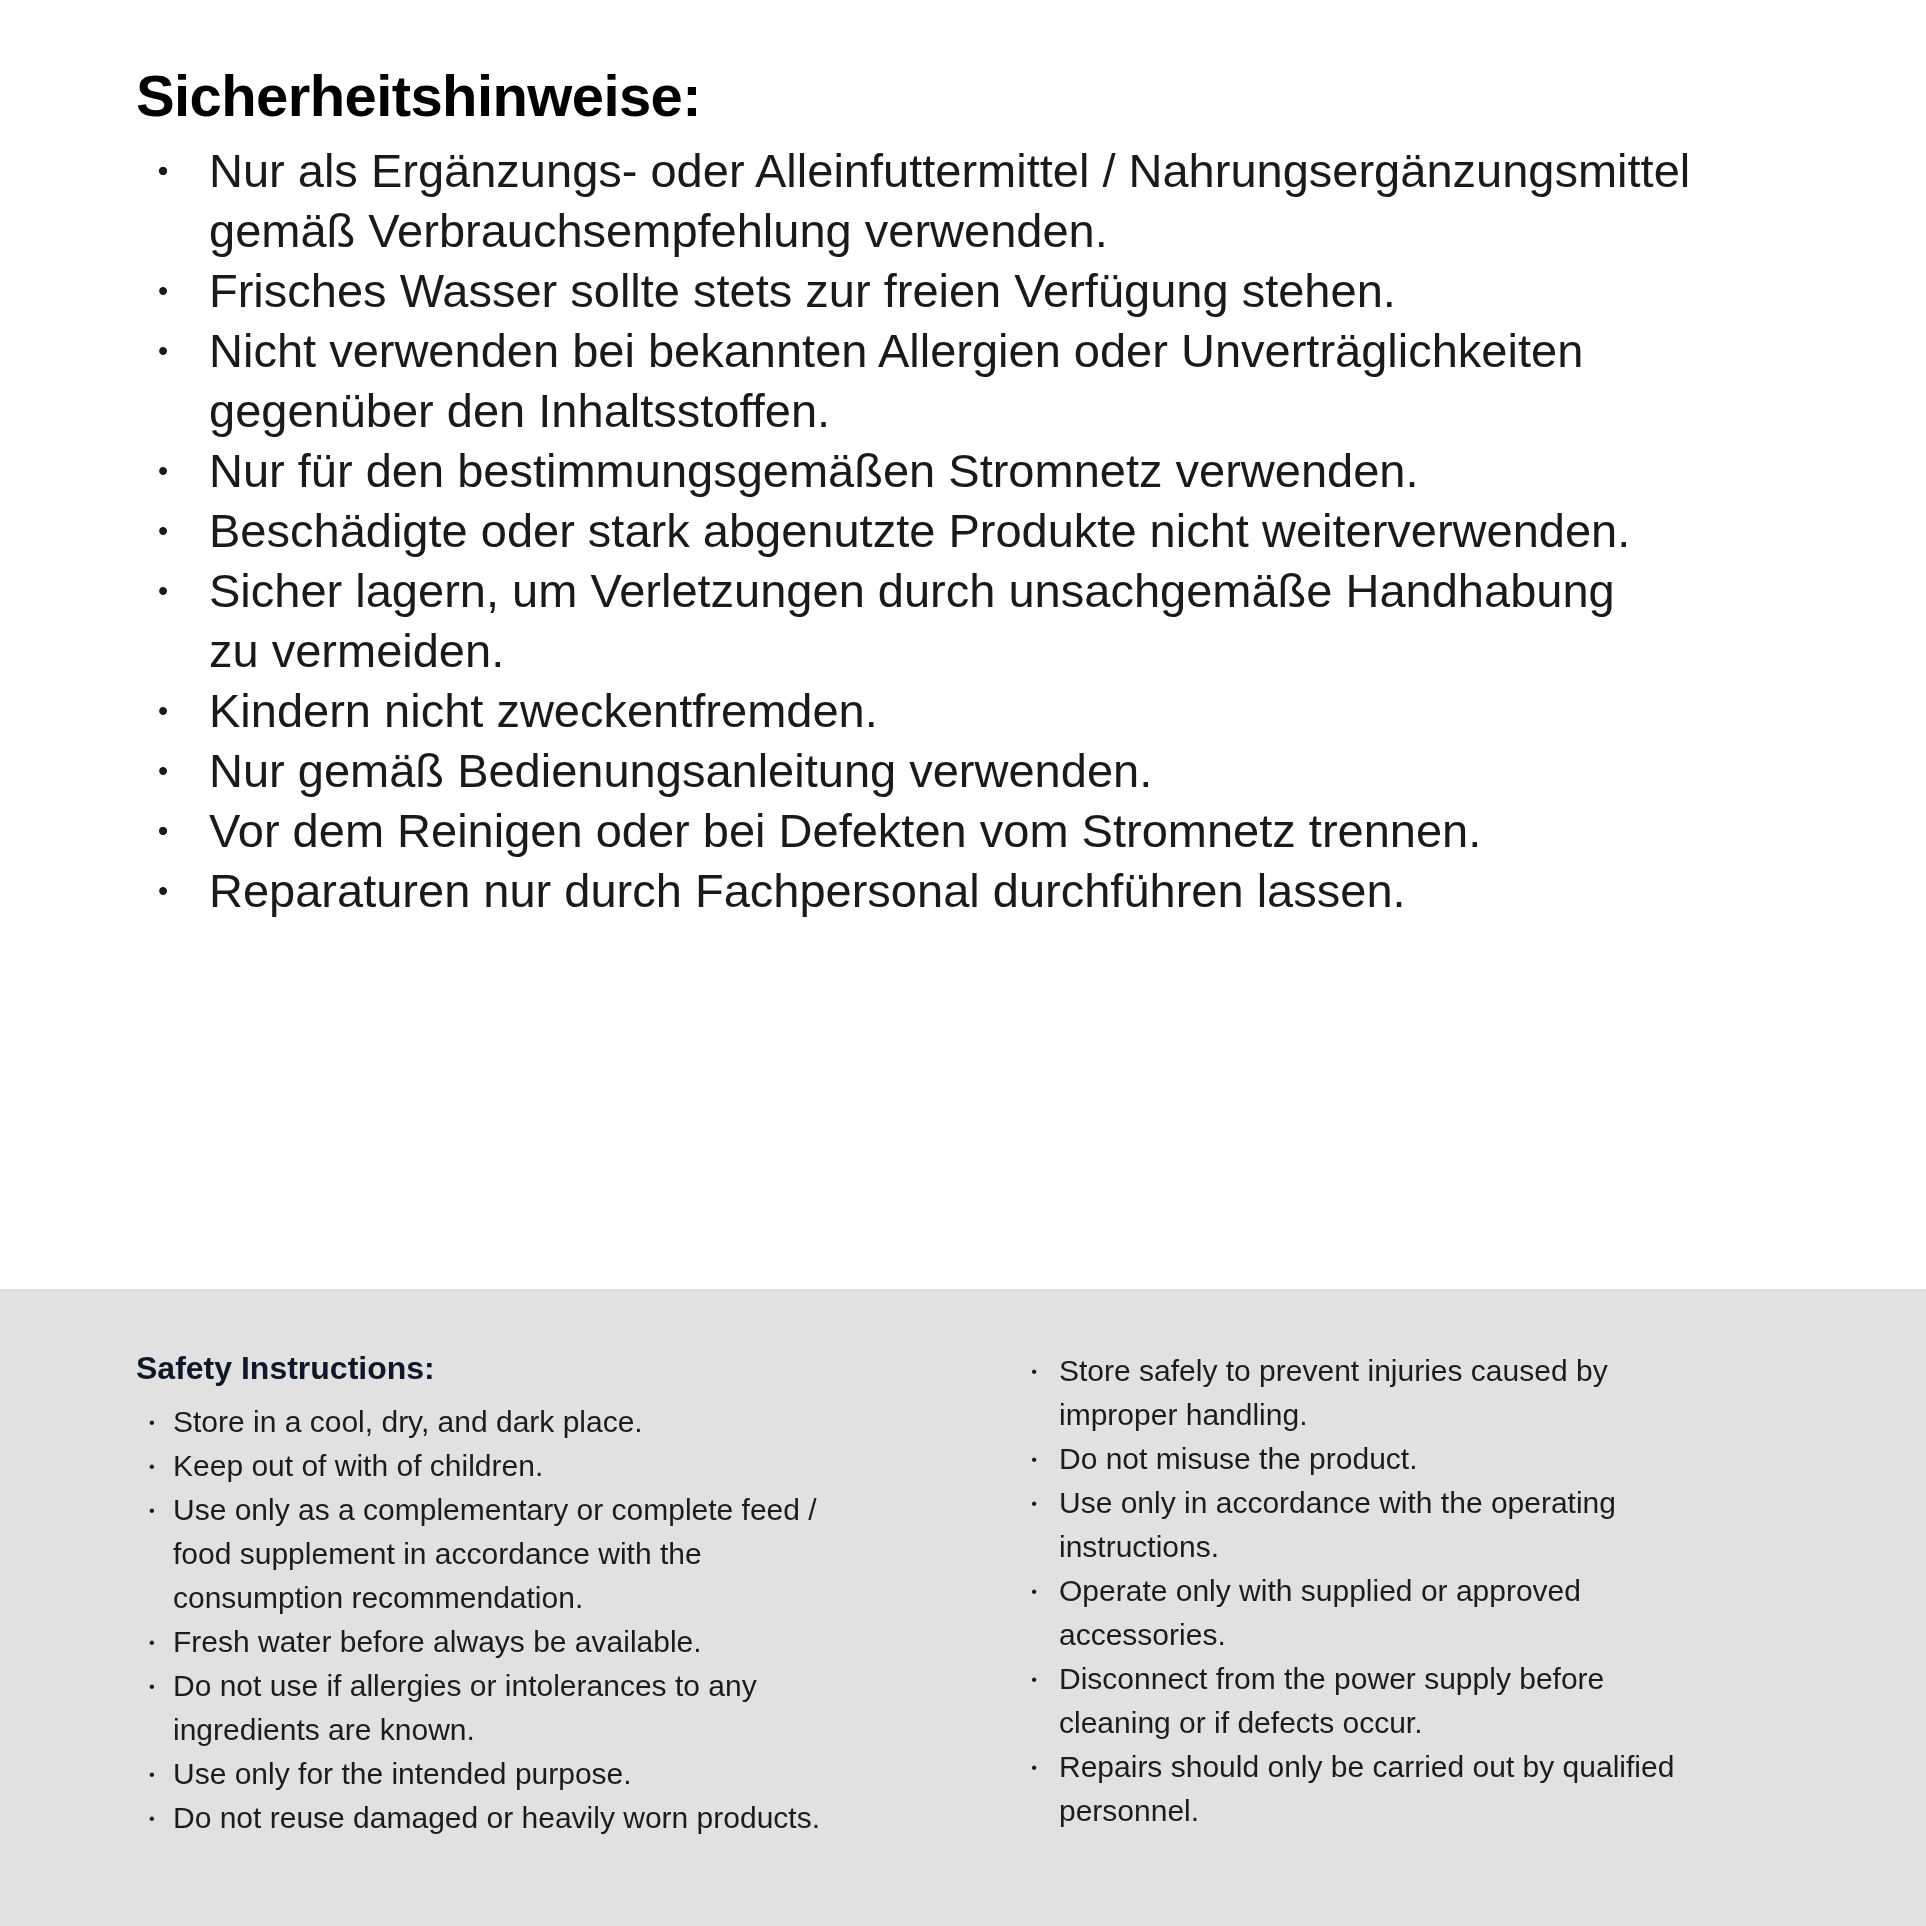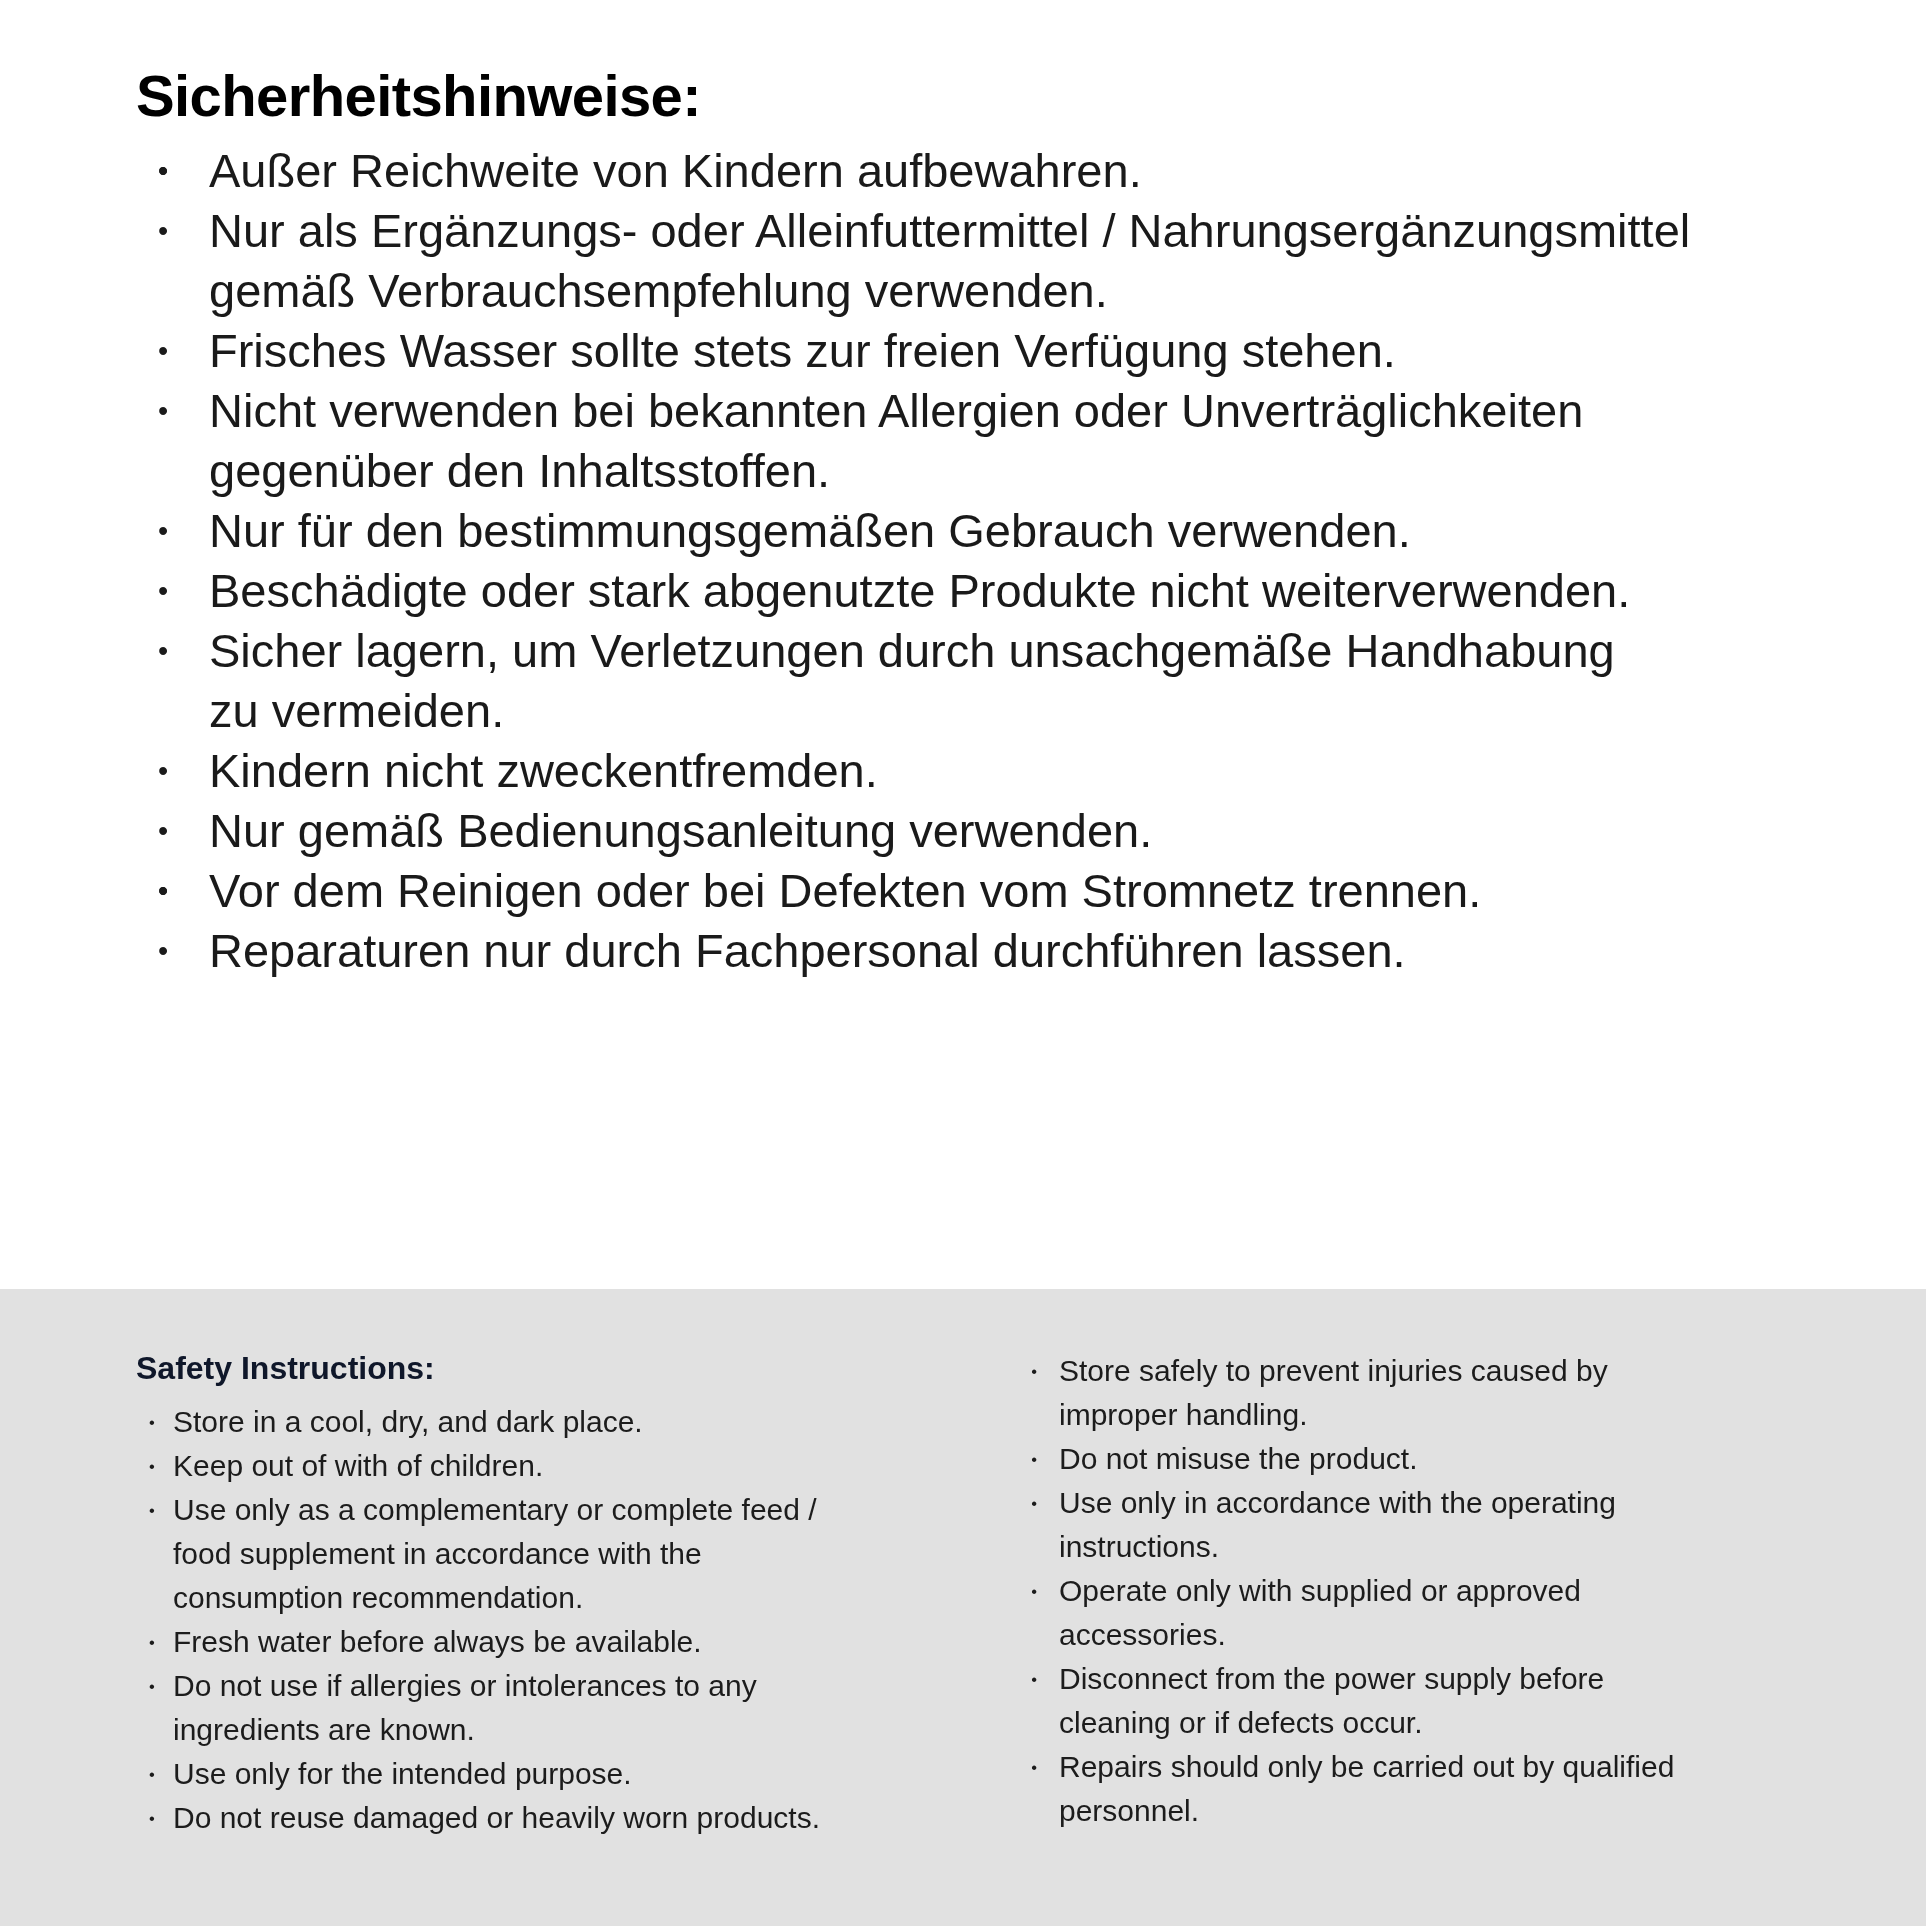--- a/index.html
+++ b/index.html
@@ -99,27 +99,27 @@
 </style>
 </head>
 <body>
 
 <div class="page">
 
   <section class="de-section">
     <h1 class="de-title">Sicherheitshinweise:</h1>
     <ul class="de-list">
         <li><span class="dot">•</span></li>
-        <li><span class="dot">•</span><span class="txt">Außer Reichweite von Kindern aufbewahren.</span></li>
+        <li><span class="dot">•</span></li>
         <li><span class="dot">•</span><span class="txt">Nur als Ergänzungs- oder Alleinfuttermittel / Nahrungsergänzungsmittel
 gemäß Verbrauchsempfehlung verwenden.</span></li>
         <li><span class="dot">•</span><span class="txt">Frisches Wasser sollte stets zur freien Verfügung stehen.</span></li>
         <li><span class="dot">•</span><span class="txt">Nicht verwenden bei bekannten Allergien oder Unverträglichkeiten
 gegenüber den Inhaltsstoffen.</span></li>
-        <li><span class="dot">•</span><span class="txt">Nur für den bestimmungsgemäßen Gebrauch verwenden.</span></li>
+        <li><span class="dot">•</span><span class="txt">Nur für den bestimmungsgemäßen Stromnetz verwenden.</span></li>
         <li><span class="dot">•</span><span class="txt">Beschädigte oder stark abgenutzte Produkte nicht weiterverwenden.</span></li>
         <li><span class="dot">•</span><span class="txt">Sicher lagern, um Verletzungen durch unsachgemäße Handhabung
 zu vermeiden.</span></li>
         <li><span class="dot">•</span><span class="txt">Kindern nicht zweckentfremden.</span></li>
         <li><span class="dot">•</span><span class="txt">Nur gemäß Bedienungsanleitung verwenden.</span></li>
         <li><span class="dot">•</span></li>
         <li><span class="dot">•</span><span class="txt">Vor dem Reinigen oder bei Defekten vom Stromnetz trennen.</span></li>
         <li><span class="dot">•</span><span class="txt">Reparaturen nur durch Fachpersonal durchführen lassen.</span></li>
       </ul>
   </section>

